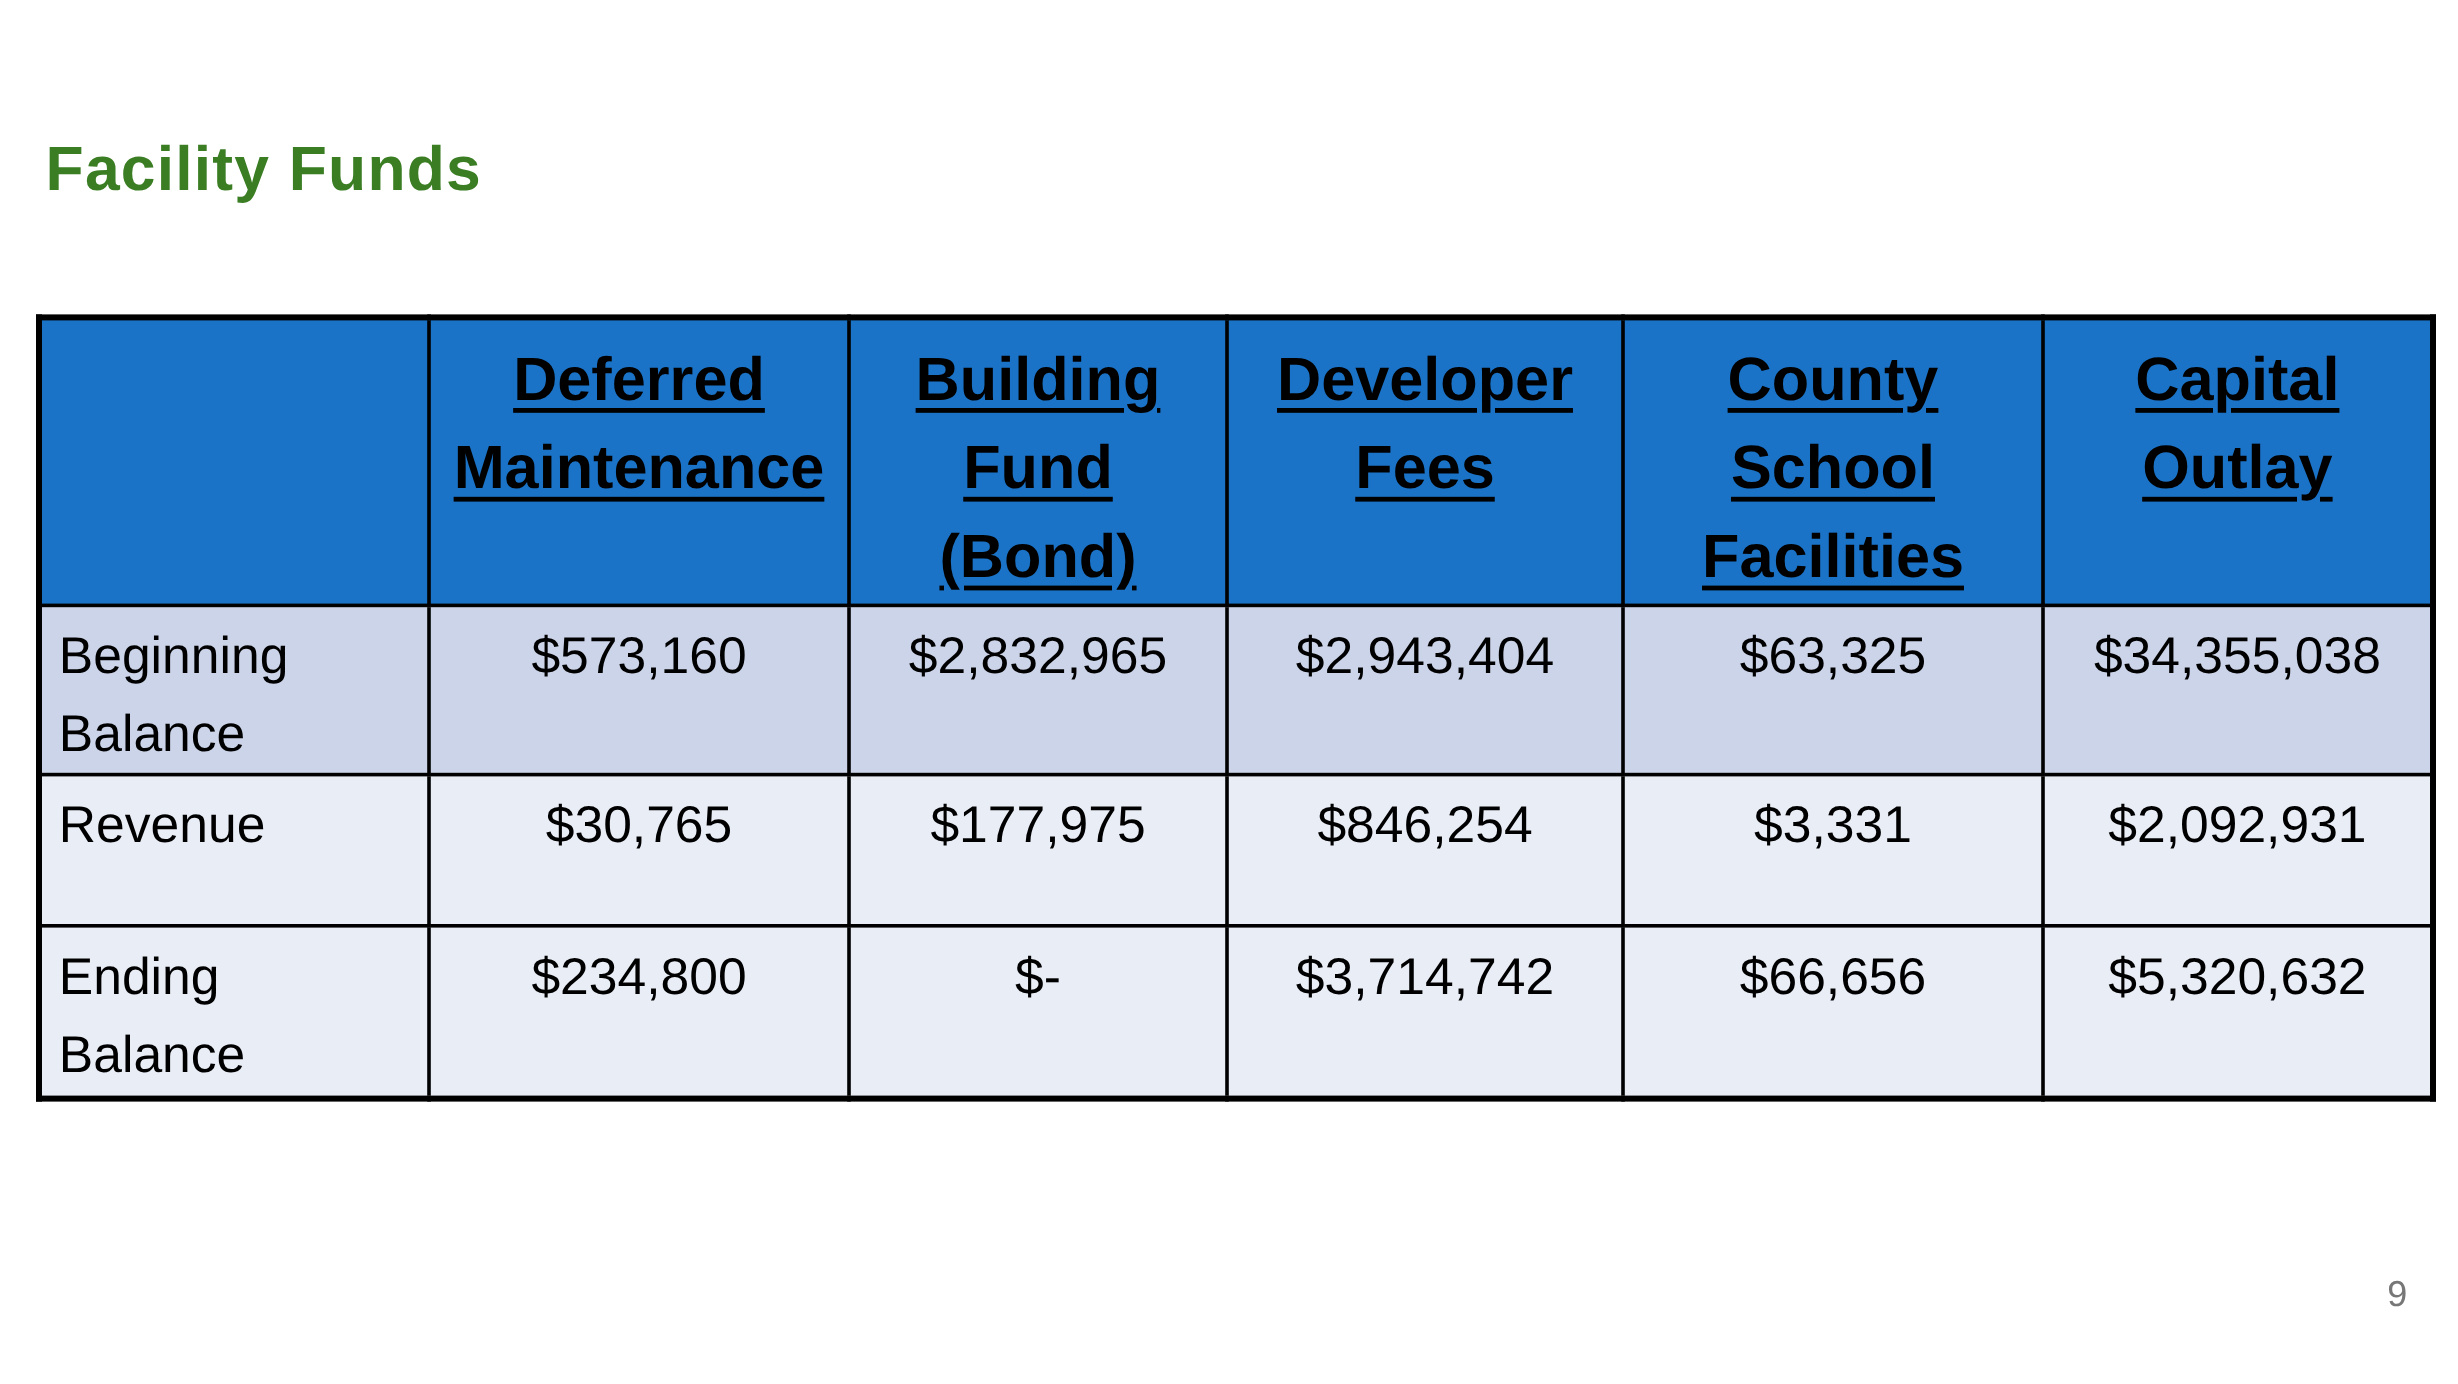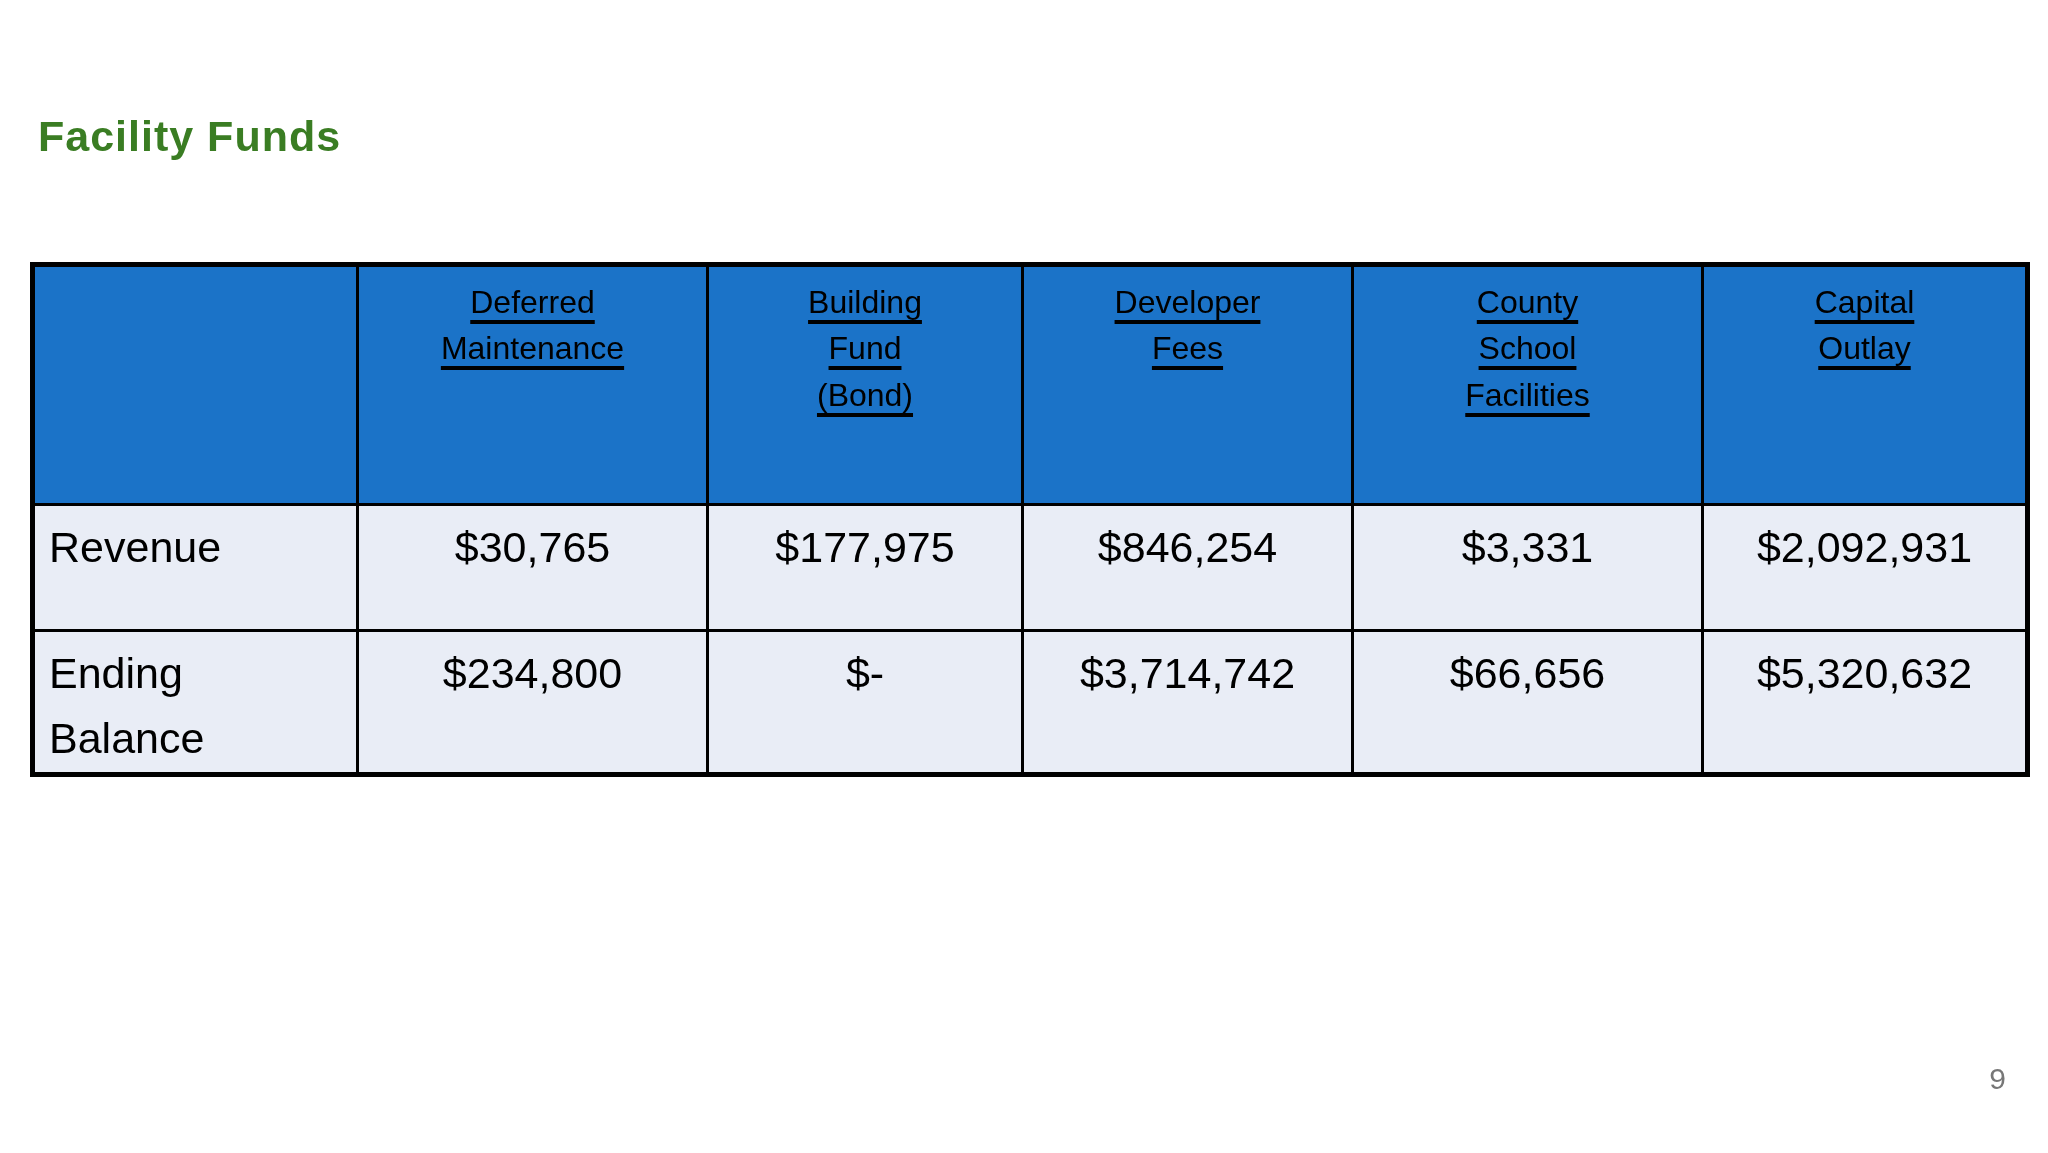--- a/index.html
+++ b/index.html
@@ -12,21 +12,21 @@
   }
   .slide {
     position: absolute;
     inset: 0;
     background: #ffffff;
   }
   .slide-title {
     position: absolute;
     left: 38px;
     top: 112px;
-    font-size: 43px;
+    font-size: 52px;
     font-weight: bold;
     color: #3a7d23;
     letter-spacing: 1px;
     line-height: 1.15;
   }
   table.funds {
     position: absolute;
     left: 30px;
     top: 262px;
     width: 1995px;
@@ -46,22 +46,22 @@
     color: #000000;
   }
   table.funds tr { page-break-inside: avoid; }
 
   
   table.funds { border: 5px solid #000000; }
 
   thead tr { height: 240px; }
   thead th {
     background: #1b73c8;
-    font-size: 32px;
-    font-weight: normal;
+    font-size: 51px;
+    font-weight: bold;
     text-align: center;
     padding-top: 12px;
     line-height: 1.45;
     white-space: pre-line;
     text-decoration: underline;
     text-decoration-thickness: 4px;
     text-underline-offset: 7px;
     border-bottom: 9px solid #000000;
   }
   thead th.corner { text-decoration: none; }
@@ -121,20 +121,28 @@
         <th>Developer
 Fees</th>
         <th>County
 School
 Facilities</th>
         <th>Capital
 Outlay</th>
       </tr>
     </thead>
     <tbody>
+      <tr class="odd r0">
+        <td class="label">Beginning Balance</td>
+        <td>$573,160</td>
+        <td>$2,832,965</td>
+        <td>$2,943,404</td>
+        <td>$63,325</td>
+        <td>$34,355,038</td>
+      </tr>
       <tr class="even r1">
         <td class="label">Revenue</td>
         <td>$30,765</td>
         <td>$177,975</td>
         <td>$846,254</td>
         <td>$3,331</td>
         <td>$2,092,931</td>
       </tr>
       <tr class="even r3">
         <td class="label">Ending Balance</td>

